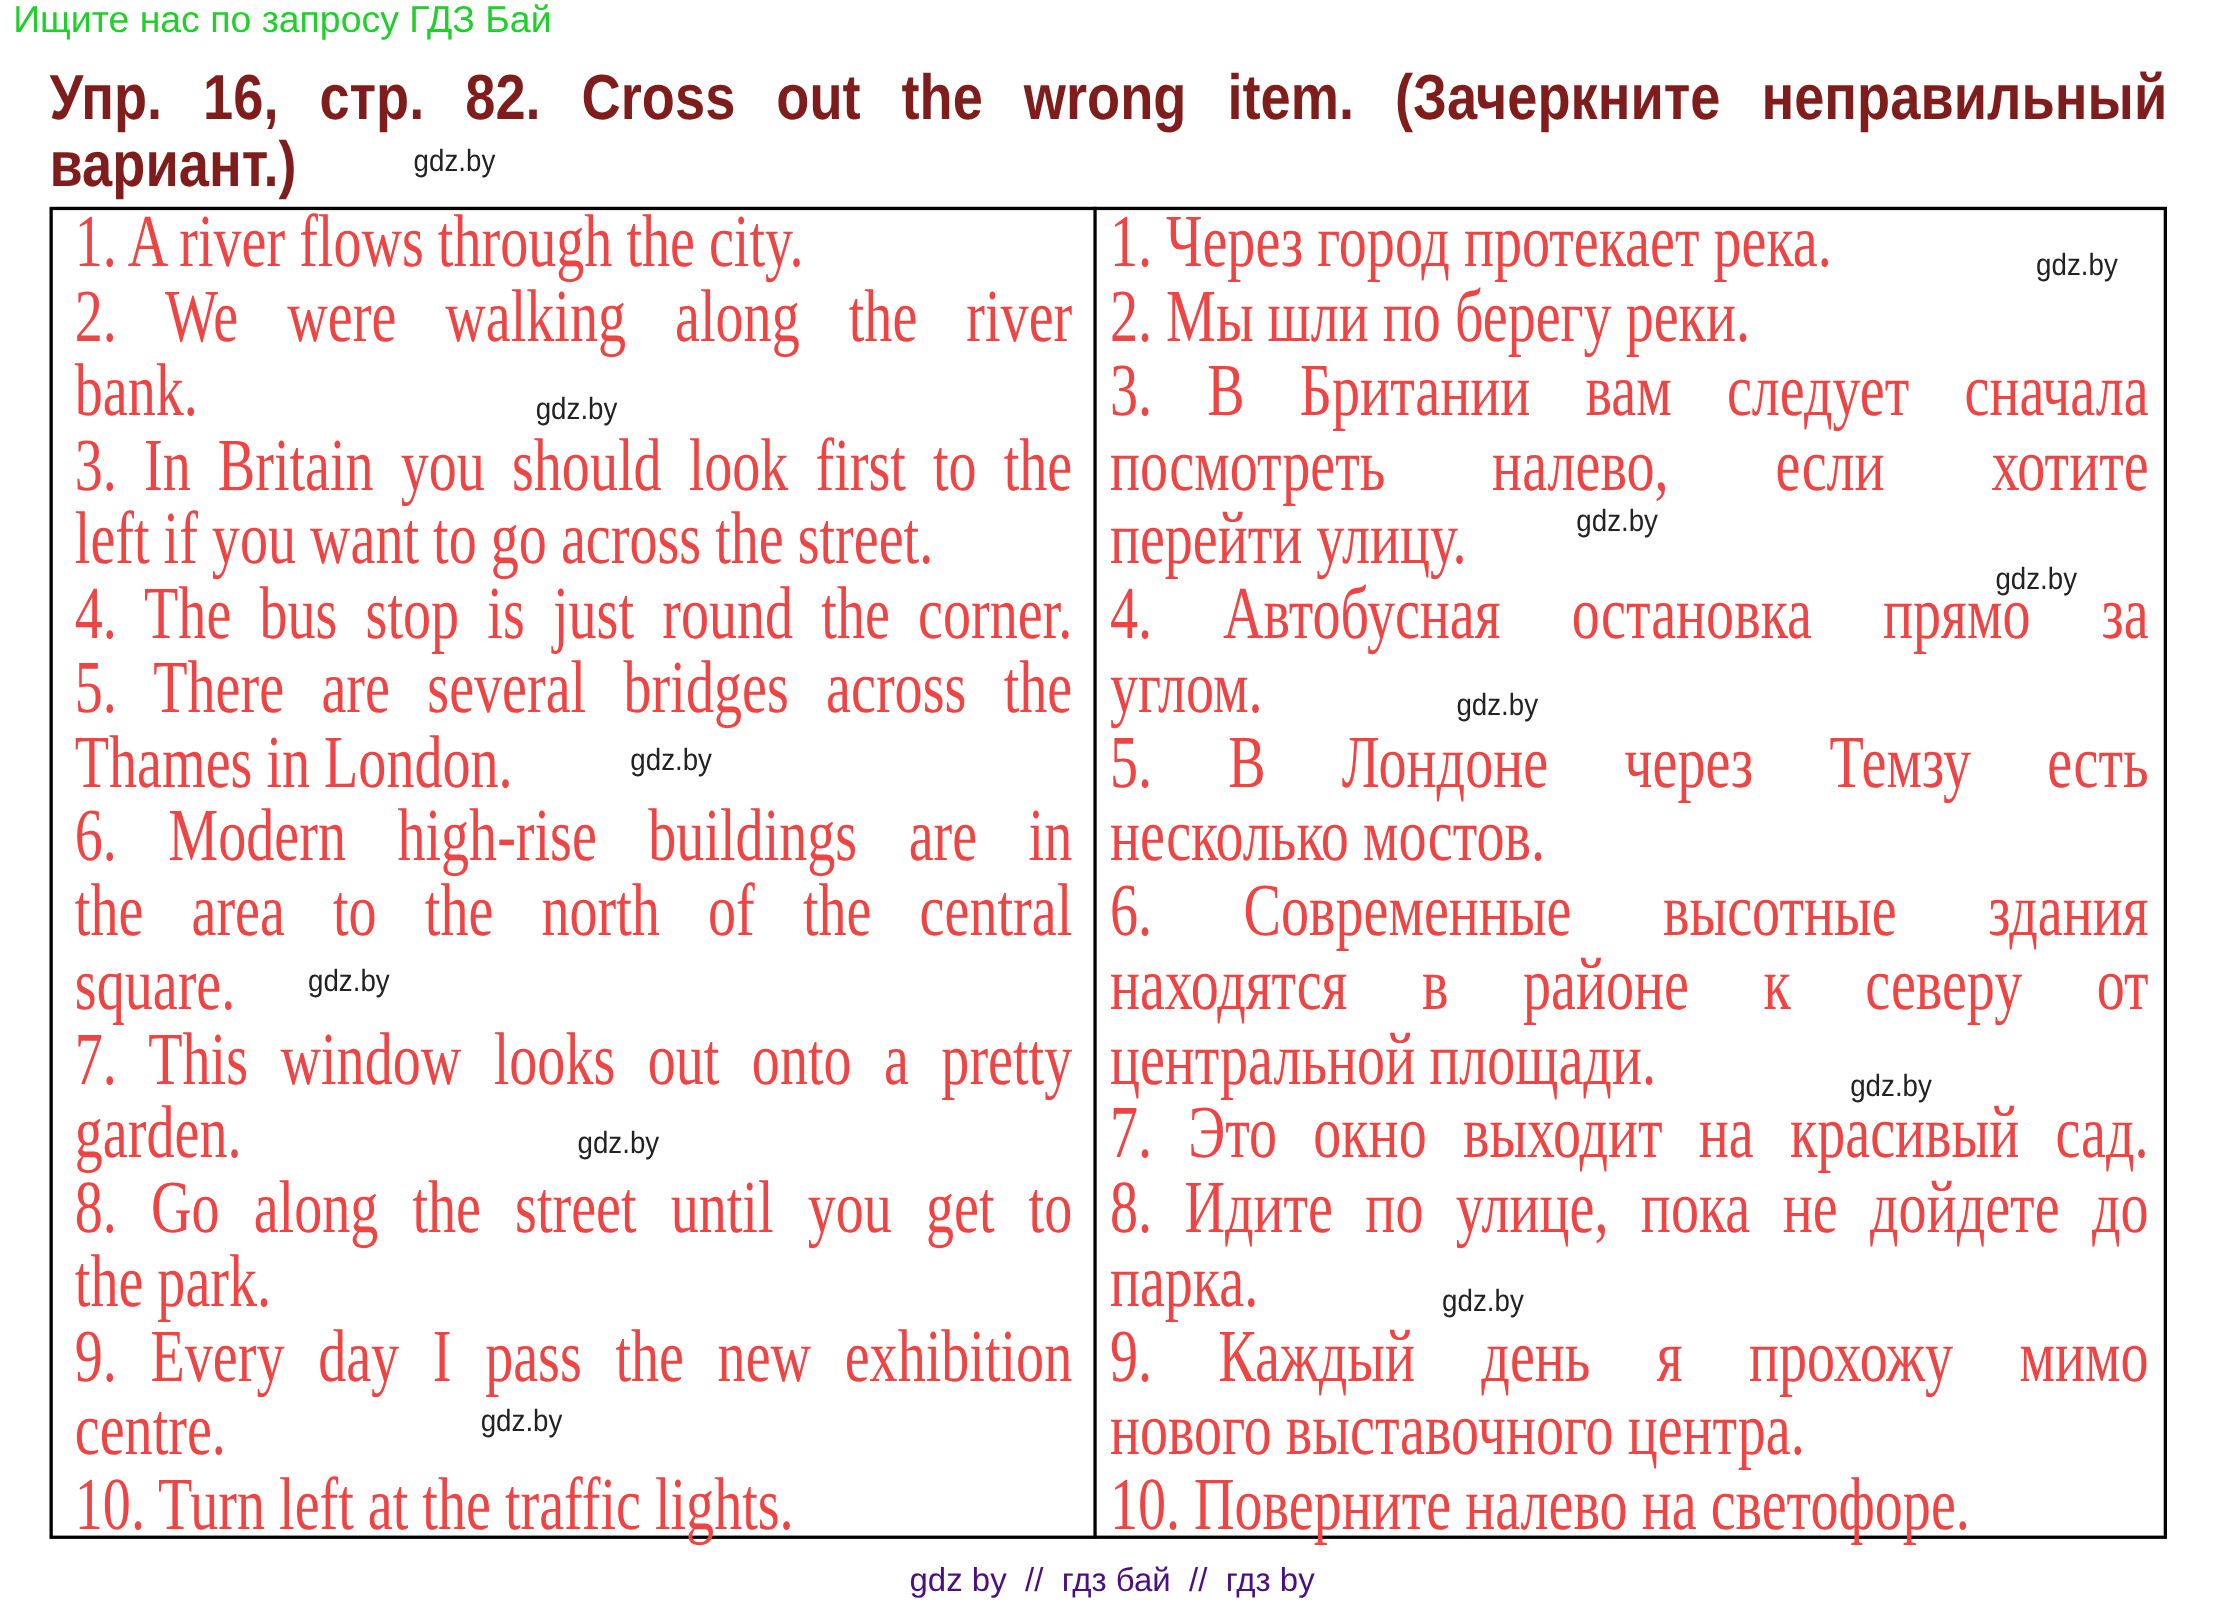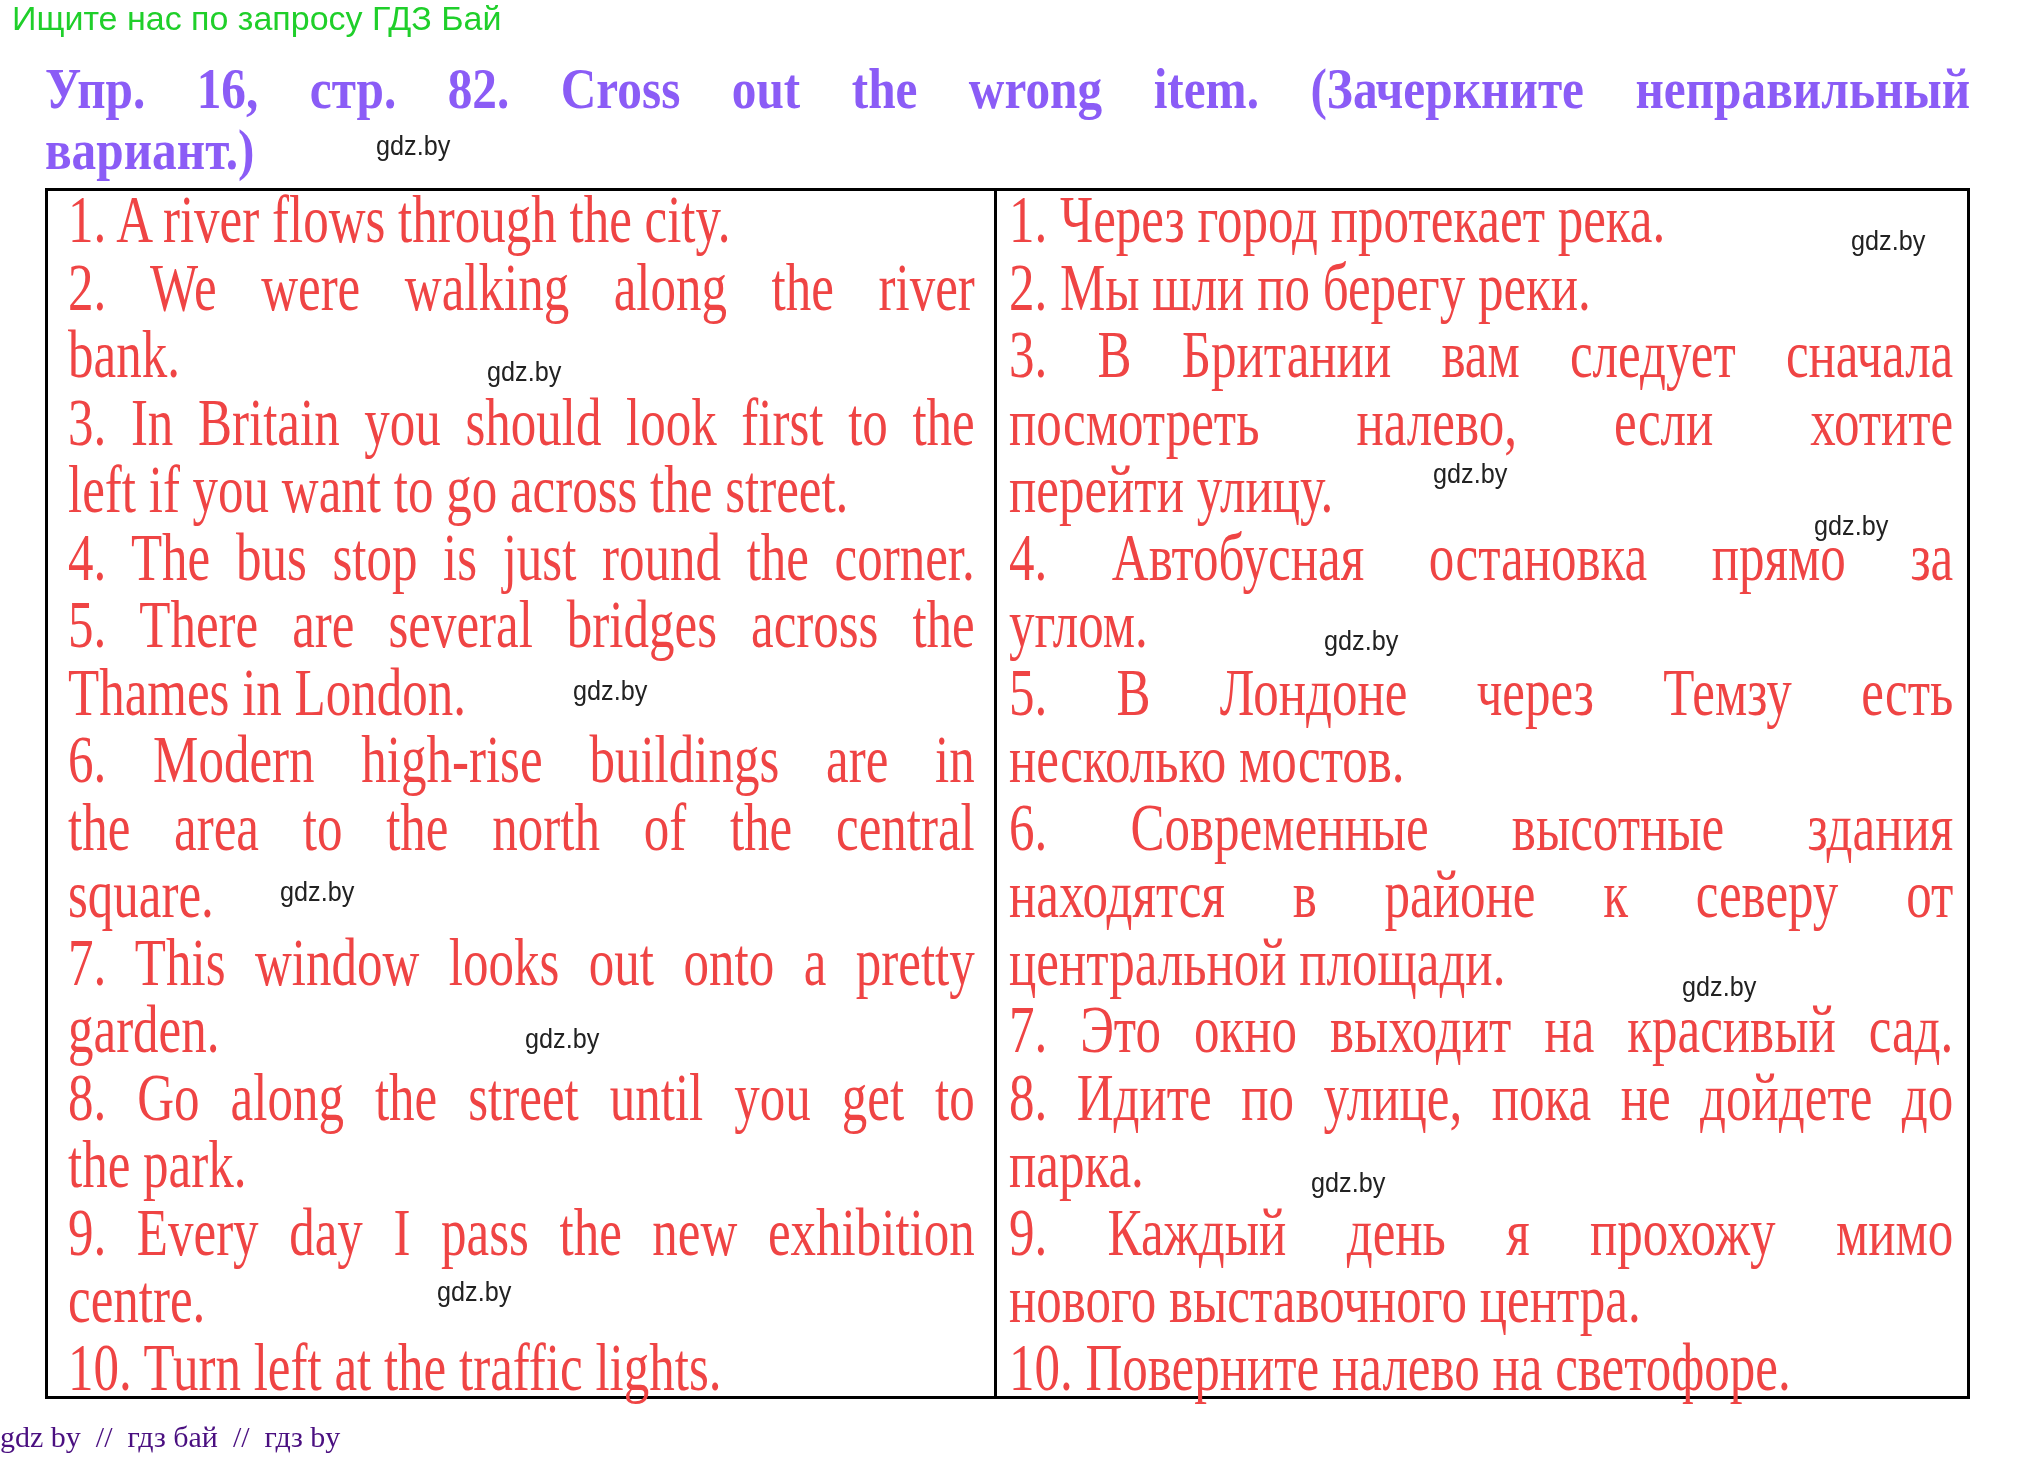--- a/index.html
+++ b/index.html
@@ -4,21 +4,21 @@
 <style>
   html, body { margin: 0; padding: 0; background: #ffffff; }
   body { width: 2022px; height: 1459px; position: relative; overflow: hidden; }
   .site-banner {
     position: absolute; left: 12px; top: 0; width: 2022px; height: 40px;
     text-align: left; font-family: "Liberation Sans", sans-serif;
     font-size: 34px; line-height: 36px; color: #1fcf2a;
   }
   .title {
     position: absolute; left: 45px; top: 58px; width: 1925px;
-    font-family: Liberation Serif, serif; font-weight: bold; color: #8b5cf6;
+    font-family: Liberation Sans, sans-serif; font-weight: bold; color: #7f1d1d;
     font-size: 58px; line-height: 61px;
   }
   .title-line {
     display: block; white-space: nowrap; transform-origin: 0 0;
     transform: scaleX(0.85); width: 2265px; height: 61px; overflow: visible;
   }
   .title-line.justify { text-align: justify; text-align-last: justify; white-space: normal; }
   .table-box {
     position: absolute; left: 45px; top: 188px; width: 1925px; height: 1211px;
     box-sizing: border-box; border: 3px solid #000;
@@ -38,22 +38,22 @@
   }
   .col-en .line { width: 1209px; }
   .col-ru .line { width: 1259px; }
   .line.justify { white-space: normal; text-align: justify; text-align-last: justify; }
   .wm {
     position: absolute; font-family: "Liberation Sans", sans-serif; font-size: 28px;
     line-height: 30px; color: #222; white-space: nowrap;
     transform: scaleX(0.9); transform-origin: 0 0;
   }
   .footer {
-    position: absolute; left: 0; top: 1420px; width: 2022px; text-align: left;
-    font-family: Liberation Serif, serif; font-size: 30px; line-height: 34px;
+    position: absolute; left: 0; top: 1420px; width: 2022px; text-align: center;
+    font-family: Liberation Sans, sans-serif; font-size: 30px; line-height: 34px;
     color: #4a0f80; white-space: pre;
   }
 </style>
 </head>
 <body>
 
 <div class="site-banner">Ищите нас по запросу ГДЗ Бай</div>
 
 <div class="title">
   <span class="title-line justify">Упр. 16, стр. 82. Cross out the wrong item. (Зачеркните неправильный</span>

